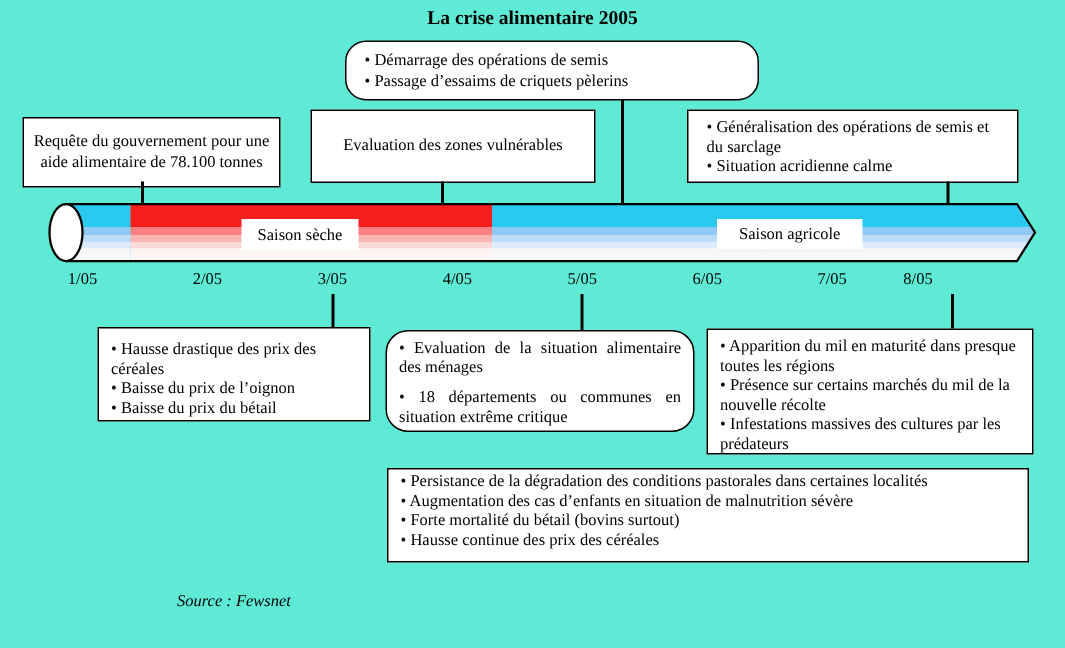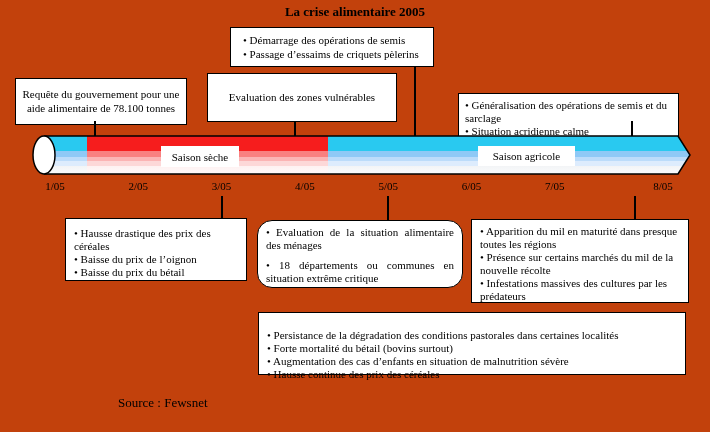--- a/index.html
+++ b/index.html
@@ -1,58 +1,58 @@
 <!DOCTYPE html>
 <html><head>
 <meta charset="utf-8">
 <style>
   html,body { margin:0; padding:0; background:#fff; }
   .stage {
-    position:relative; width:710px; height:432px; background:#c2410c;
+    position:relative; width:710px; height:432px; background:#5eead4;
     font-family:"Liberation Serif", serif; color:#000; overflow:hidden;
   }
   .title {
     position:absolute; top:4px; left:0; width:710px; text-align:center;
     font-weight:bold; font-size:13px;
   }
   .box {
     position:absolute; background:#fff; border:1.5px solid #000;
     font-size:11px; line-height:13px; padding:4px 6px; box-sizing:border-box;
   }
   .box .li { margin:0; }
   .centered {
     display:flex; align-items:center; justify-content:center;
     text-align:center; line-height:13.5px;
   }
-  #box-semis   { left:230px; top:27px;  width:204px; height:40px; padding:5px 12px; line-height:14px; }
+  #box-semis   { left:230px; top:27px;  width:276px; height:40px; padding:5px 12px; line-height:14px;border-radius:14px; }
   #box-requete { left:15px;  top:78px;  width:172px; height:47px; }
   #box-zones   { left:207px; top:73px;  width:190px; height:49px; }
-  #box-general { left:458px; top:73px;  width:221px; height:49px; padding:5px 6px;margin-top:20px; }
+  #box-general { left:458px; top:73px;  width:221px; height:49px; padding:5px 12px; }
   #box-prix    { left:65px;  top:218px; width:182px; height:63px; padding:8px 8px; }
   #box-eval    { left:257px; top:220px; width:206px; height:68px; text-align:justify; padding:5px 8px;border-radius:15px; }
   #box-eval .li { margin-bottom:7px; }
   #box-mil     { left:471px; top:219px; width:218px; height:84px; padding:5px 8px; }
-  #box-degradation { left:258px; top:312px; width:428px; height:63px; padding:16px 8px; }
+  #box-degradation { left:258px; top:312px; width:428px; height:63px; padding:2px 8px; }
   .connector { position:absolute; width:2px; background:#000; }
   #c-requete { left:94px;  top:121px; height:16px; }
   #c-zones   { left:294px; top:121px; height:16px; }
   #c-semis   { left:414px; top:66px;  height:71px; }
   #c-general { left:631px; top:121px; height:16px; }
   #c-m3      { left:221px; top:196px; height:23px; width:1.5px; }
   #c-m5      { left:387px; top:196px; height:25px; width:1.5px; }
   #c-m8      { left:634px; top:196px; height:24px; width:1.5px; }
   .cyl-svg { position:absolute; left:0; top:0; pointer-events:none; }
   .season {
     position:absolute; background:#fff; font-size:11px;
     display:flex; align-items:center; justify-content:center;
   }
   #season-dry  { left:161px; top:146px; width:78px; height:21px; }
   #season-agri { left:478px; top:146px; width:97px; height:20px; }
   .month { position:absolute; top:180px; width:44px; text-align:center; font-size:11px; }
-  .source { position:absolute; left:118px; top:395px; font-size:13px; }
+  .source { position:absolute; left:118px; top:395px; font-style:italic; font-size:11px; }
 </style>
 </head>
 <body>
 
 <div class="stage">
 
   <div class="title">La crise alimentaire 2005</div>
 
   <div class="box" id="box-semis">
       <div class="li">• Démarrage des opérations de semis</div>
@@ -112,38 +112,38 @@
   <div class="season" id="season-agri">Saison agricole</div>
 
   <div id="months">
       <div class="month" style="left: 33px;">1/05</div>
       <div class="month" style="left: 116.3px;">2/05</div>
       <div class="month" style="left: 199.6px; text-align: center;">3/05</div>
       <div class="month" style="left: 282.9px;">4/05</div>
       <div class="month" style="left: 366.2px;">5/05</div>
       <div class="month" style="left: 449.5px;">6/05</div>
       <div class="month" style="left: 532.8px;">7/05</div>
-      <div class="month" style="left: 641px;">8/05</div>
+      <div class="month" style="left: 590px;">8/05</div>
     </div>
 
   <div class="box" id="box-prix">
       <div class="li">• Hausse drastique des prix des céréales</div>
       <div class="li">• Baisse du prix de l’oignon</div>
       <div class="li">• Baisse du prix du bétail</div>
     </div>
   <div class="box" id="box-eval">
       <div class="li">• Evaluation de la situation alimentaire des ménages</div>
       <div class="li">• 18 départements ou communes en situation extrême critique</div>
     </div>
   <div class="box" id="box-mil">
       <div class="li">• Apparition du mil en maturité dans presque toutes les régions</div>
       <div class="li">• Présence sur certains marchés du mil de la nouvelle récolte</div>
       <div class="li">• Infestations massives des cultures par les prédateurs</div>
     </div>
   <div class="box" id="box-degradation">
       <div class="li">• Persistance de la dégradation des conditions pastorales dans certaines localités</div>
+      <div class="li">• Augmentation des cas d’enfants en situation de malnutrition sévère</div>
       <div class="li">• Forte mortalité du bétail (bovins surtout)</div>
-      <div class="li">• Augmentation des cas d’enfants en situation de malnutrition sévère</div>
       <div class="li">• Hausse continue des prix des céréales</div>
     </div>
 
   <div class="source">Source : Fewsnet</div>
 </div>
 
 </body></html>

